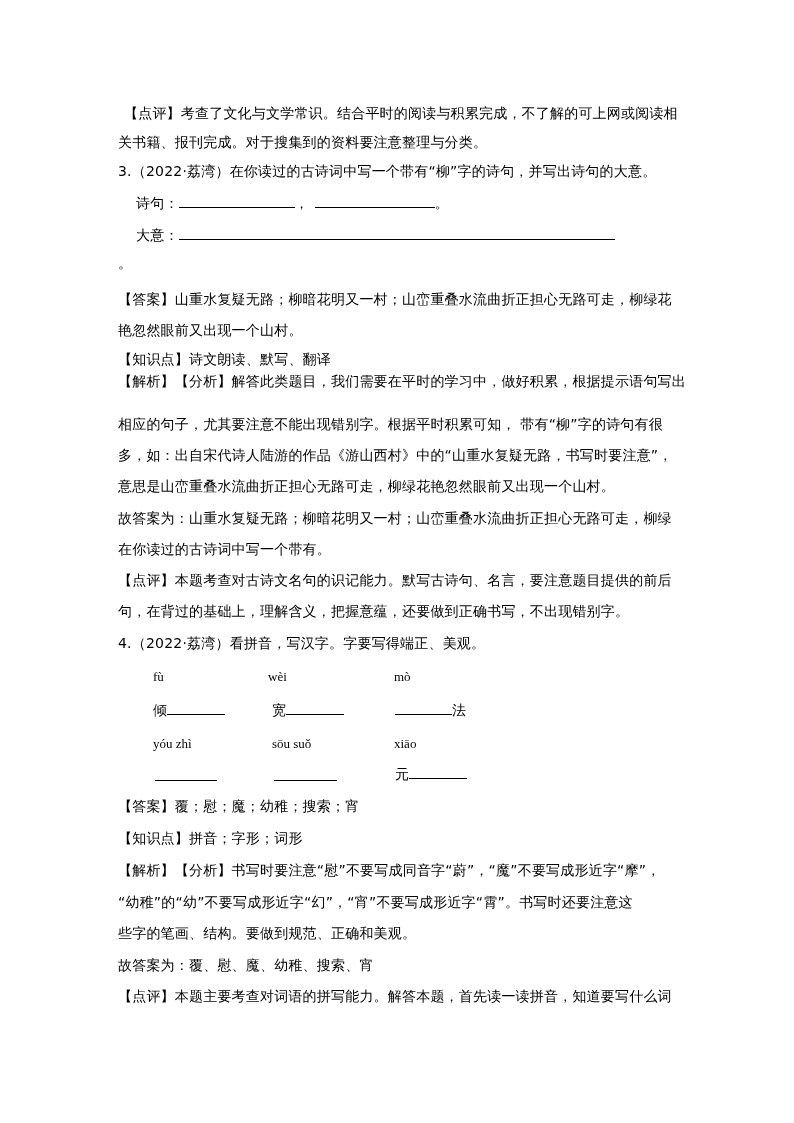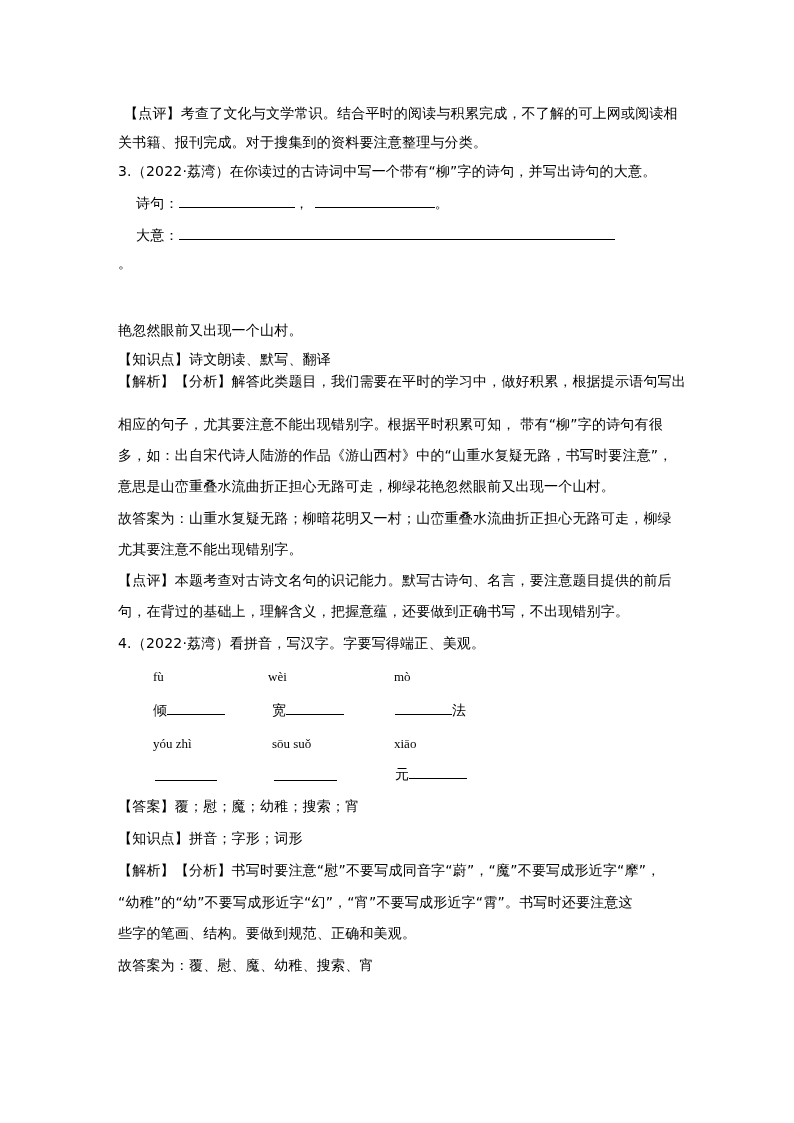--- a/index.html
+++ b/index.html
@@ -23,28 +23,29 @@
 
   <div class="line" style="top:193px;left:136px">
     <span>诗句：</span><span class="blank" style="width:116px"></span><span>，</span><span class="blank" style="width:120px;margin-left:6px"></span><span>。</span>
   </div>
 
   <div class="line" style="top:225px;left:136px">
     <span>大意：</span><span class="blank" style="width:436px"></span>
   </div>
   <div class="line" style="top:254px">。</div>
 
+  <div class="line" style="top:290px">【答案】山重水复疑无路；柳暗花明又一村；山峦重叠水流曲折正担心无路可走，柳绿花</div>
   <div class="line" style="top:321px">艳忽然眼前又出现一个山村。</div>
   <div class="line" style="top:350px">【知识点】诗文朗读、默写、翻译</div>
   <div class="line" style="top:372px">【解析】【分析】解答此类题目，我们需要在平时的学习中，做好积累，根据提示语句写出</div>
   <div class="line" style="top:415px">相应的句子，尤其要注意不能出现错别字。根据平时积累可知， 带有“柳”字的诗句有很</div>
   <div class="line" style="top:446px">多，如：出自宋代诗人陆游的作品《游山西村》中的“山重水复疑无路，书写时要注意”，</div>
   <div class="line" style="top:477px">意思是山峦重叠水流曲折正担心无路可走，柳绿花艳忽然眼前又出现一个山村。</div>
   <div class="line" style="top:509px">故答案为：山重水复疑无路；柳暗花明又一村；山峦重叠水流曲折正担心无路可走，柳绿</div>
-  <div class="line" style="top:540px">尤其要注意不能出现错别字。</div>
+  <div class="line" style="top:540px">在你读过的古诗词中写一个带有。</div>
   <div class="line" style="top:571px">【点评】本题考查对古诗文名句的识记能力。默写古诗句、名言，要注意题目提供的前后</div>
   <div class="line" style="top:602px">句，在背过的基础上，理解含义，把握意蕴，还要做到正确书写，不出现错别字。</div>
 
   <div class="line" style="top:634px">4.（2022·荔湾）看拼音，写汉字。字要写得端正、美观。</div>
 
   <div class="py" style="left:153px;top:669px">fù</div>
   <div class="py" style="left:268px;top:669px">wèi</div>
   <div class="py" style="left:394px;top:669px">mò</div>
 
   <div class="cell" style="left:153px;top:700px">
@@ -70,14 +71,15 @@
   <div class="cell" style="left:395px;top:764px">
     <span>元</span><span class="blank" style="width:58px"></span>
   </div>
 
   <div class="line" style="top:797px">【答案】覆；慰；魔；幼稚；搜索；宵</div>
   <div class="line" style="top:829px">【知识点】拼音；字形；词形</div>
   <div class="line" style="top:893px">“幼稚”的“幼”不要写成形近字“幻”，“宵”不要写成形近字“霄”。书写时还要注意这</div>
   <div class="line" style="top:861px">【解析】【分析】书写时要注意“慰”不要写成同音字“蔚”，“魔”不要写成形近字“摩”，</div>
   <div class="line" style="top:924px">些字的笔画、结构。要做到规范、正确和美观。</div>
   <div class="line" style="top:956px">故答案为：覆、慰、魔、幼稚、搜索、宵</div>
+  <div class="line" style="top:987px">【点评】本题主要考查对词语的拼写能力。解答本题，首先读一读拼音，知道要写什么词</div>
 
 </div>
 
 </body></html>

